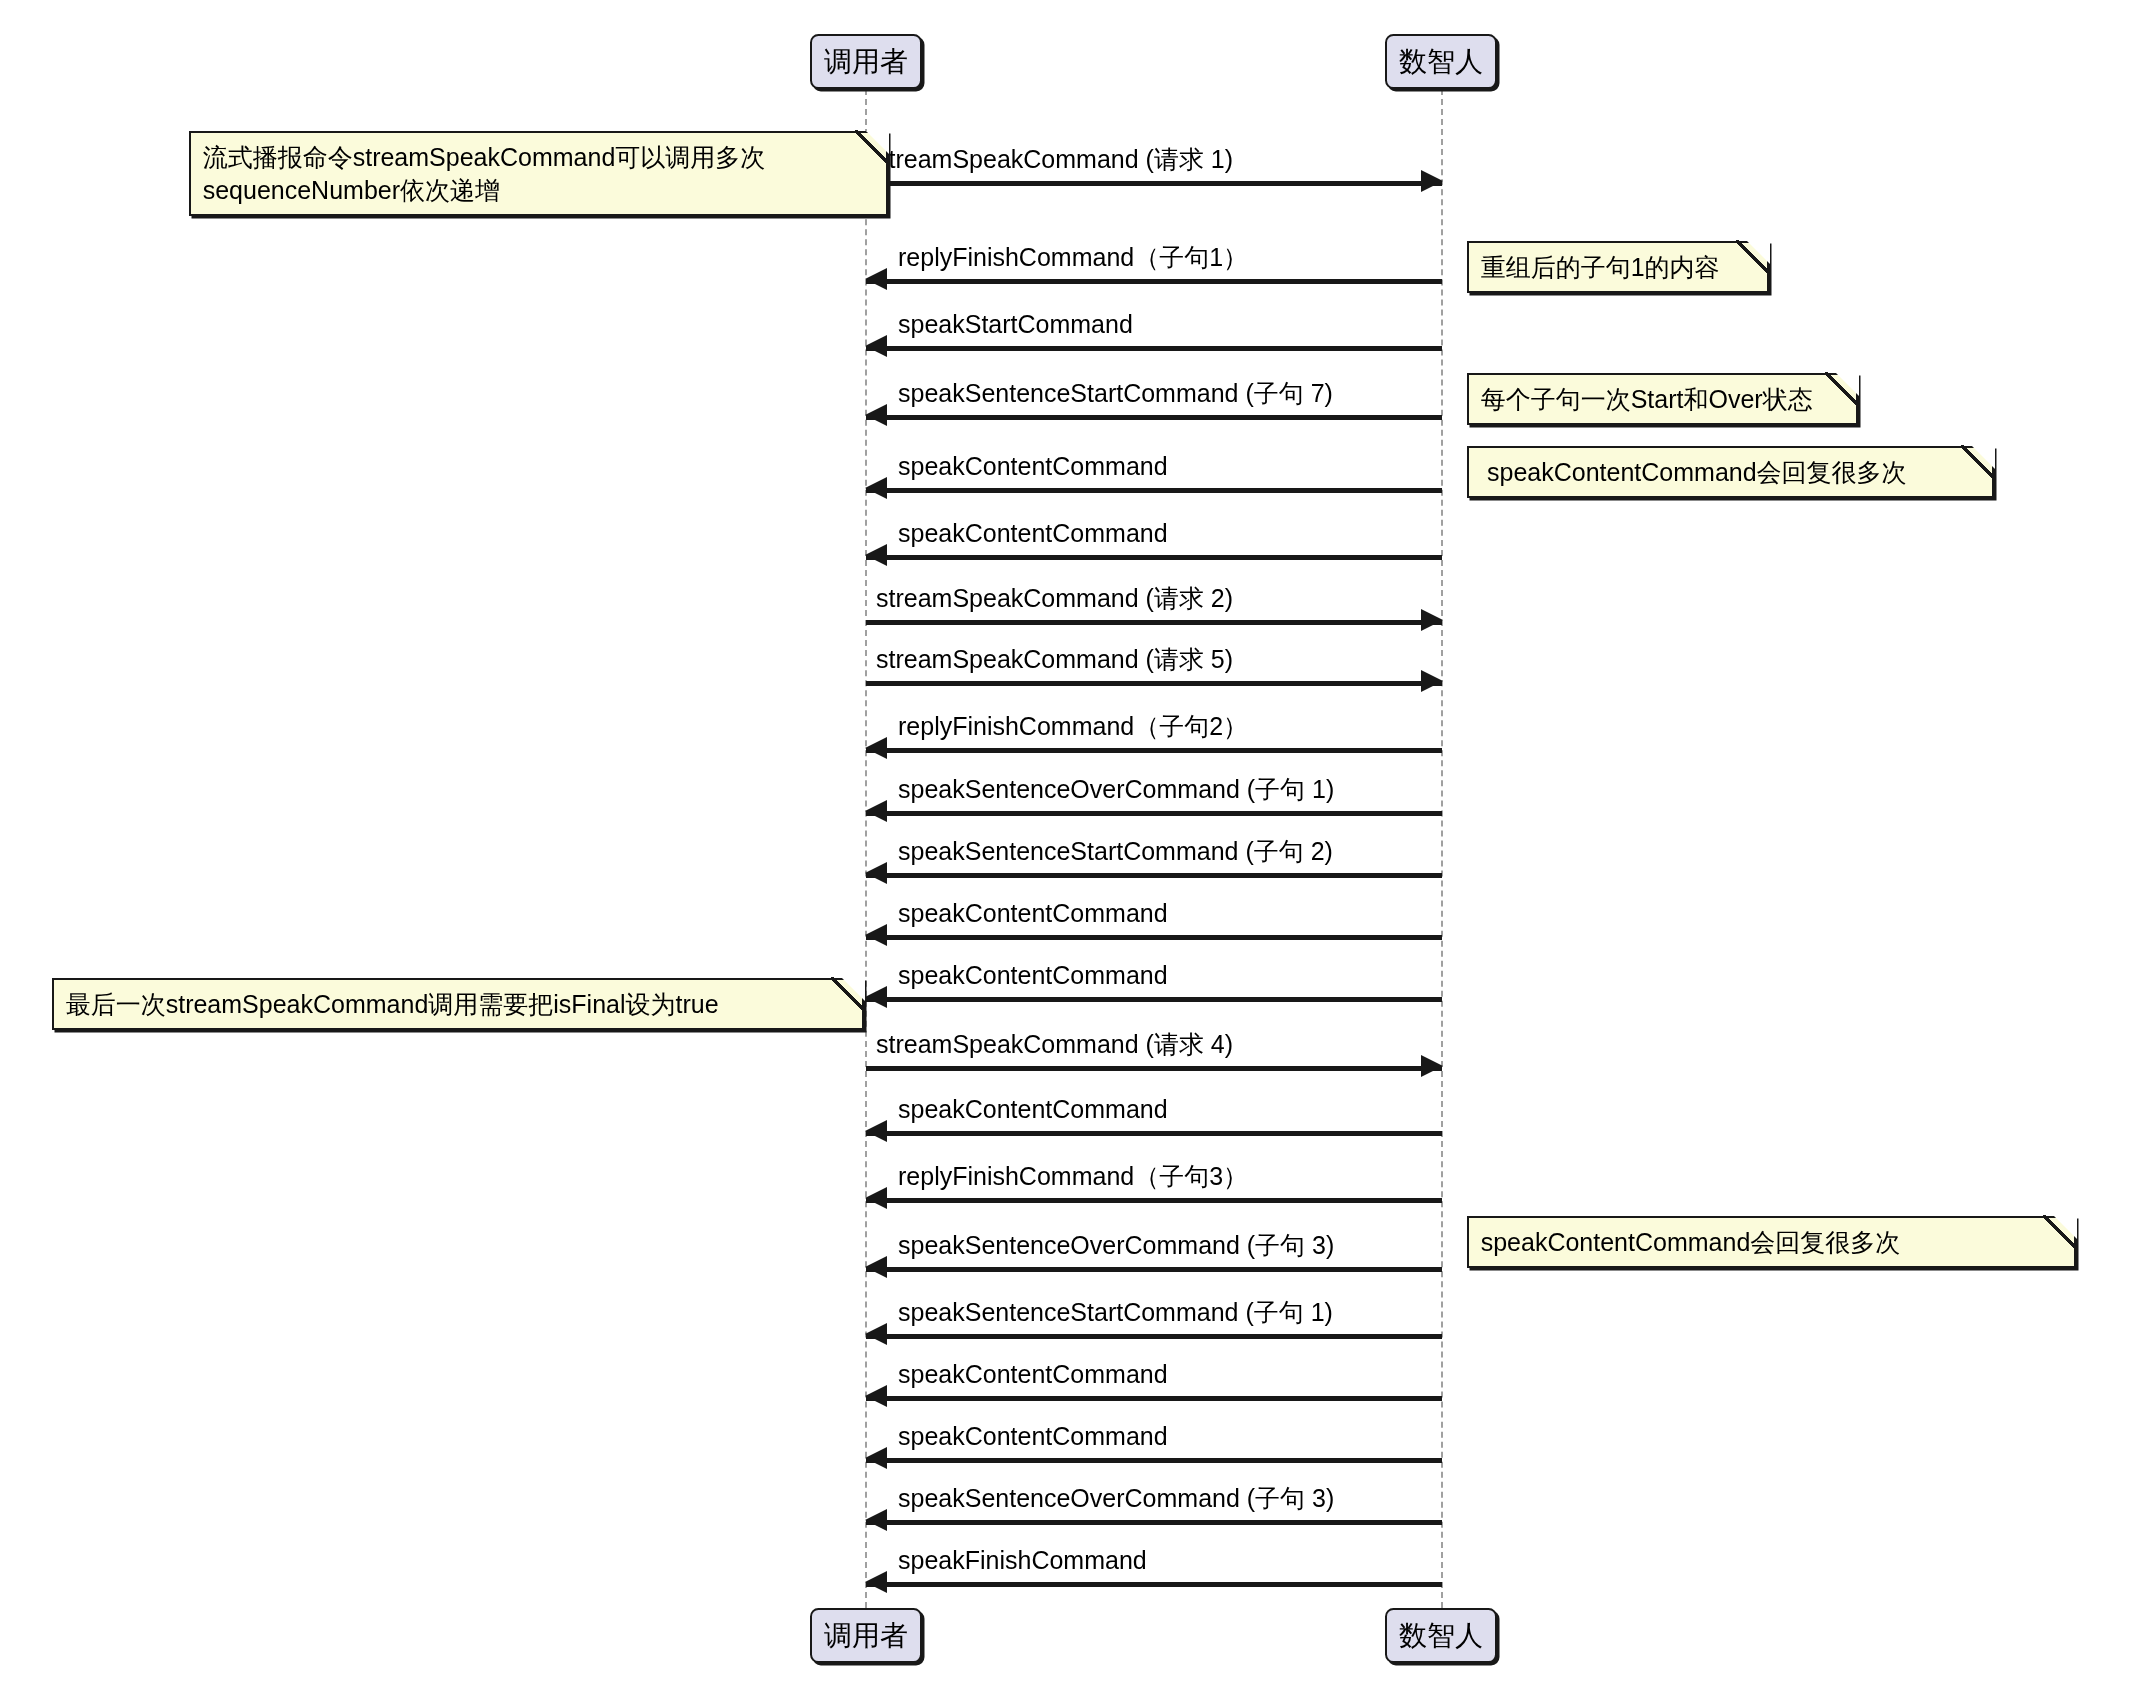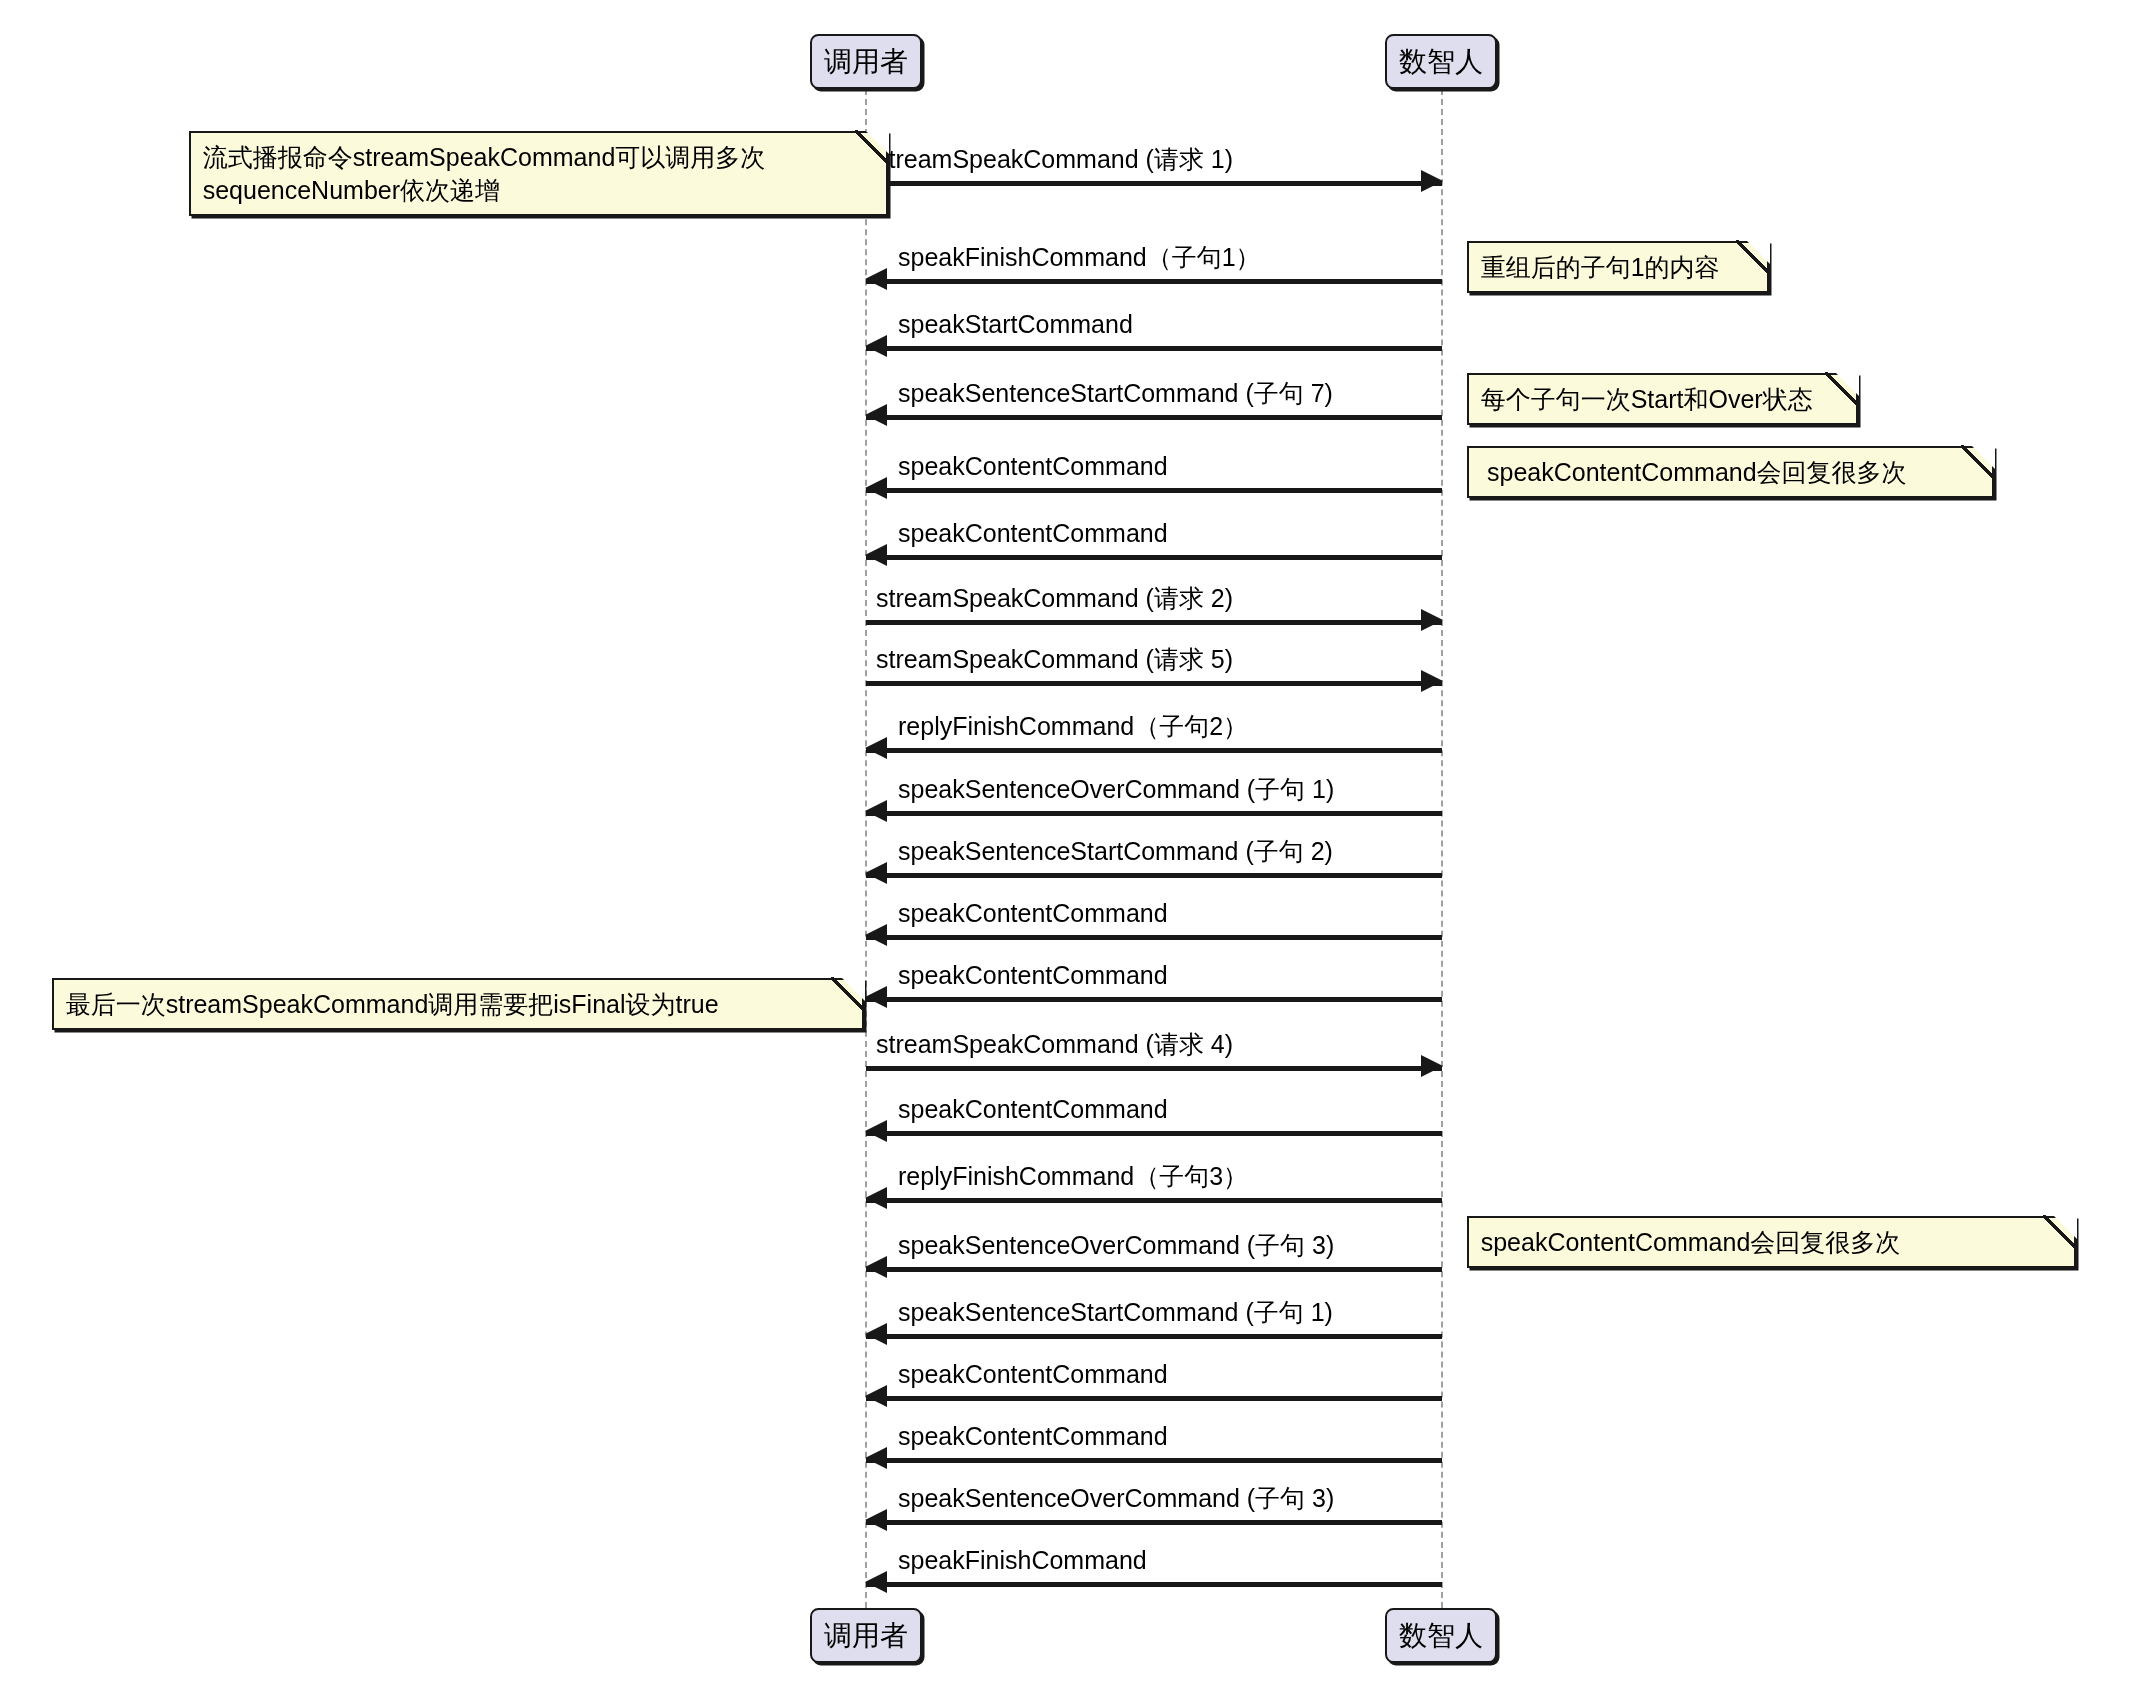--- a/index.html
+++ b/index.html
@@ -130,21 +130,21 @@
 
   <div id="messages">
       <div class="msg to-right" style="left: 866px; top: 181px; width: 576px;">
         <div class="line" style="width: 576px;"></div>
         <div class="head"></div>
         <div class="label">streamSpeakCommand (请求 1)</div>
       </div>
       <div class="msg to-left" style="left: 866px; top: 279px; width: 576px;">
         <div class="line" style="width: 576px;"></div>
         <div class="head"></div>
-        <div class="label">speakFinishCommand（子句1）</div>
+        <div class="label">replyFinishCommand（子句1）</div>
       </div>
       <div class="msg to-left" style="left: 866px; top: 346px; width: 576px;">
         <div class="line" style="width: 576px;"></div>
         <div class="head"></div>
         <div class="label">speakStartCommand</div>
       </div>
       <div class="msg to-left" style="left: 866px; top: 415px; width: 576px;">
         <div class="line" style="width: 576px;"></div>
         <div class="head"></div>
         <div class="label">speakSentenceStartCommand (子句 7)</div>

